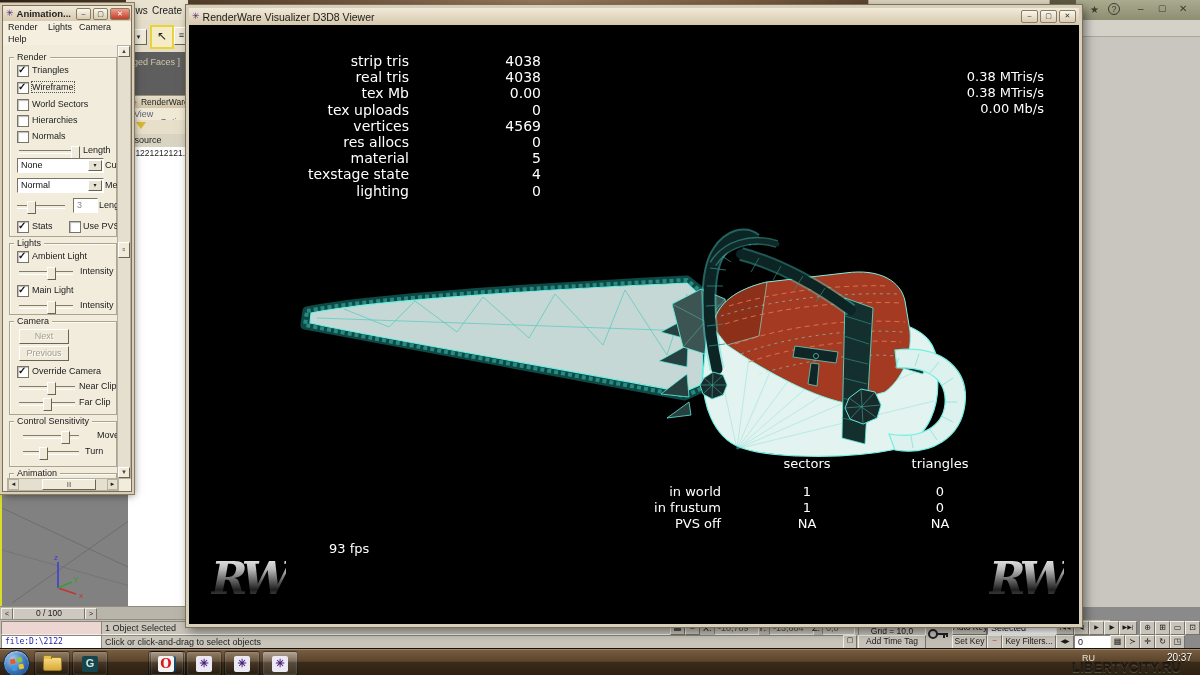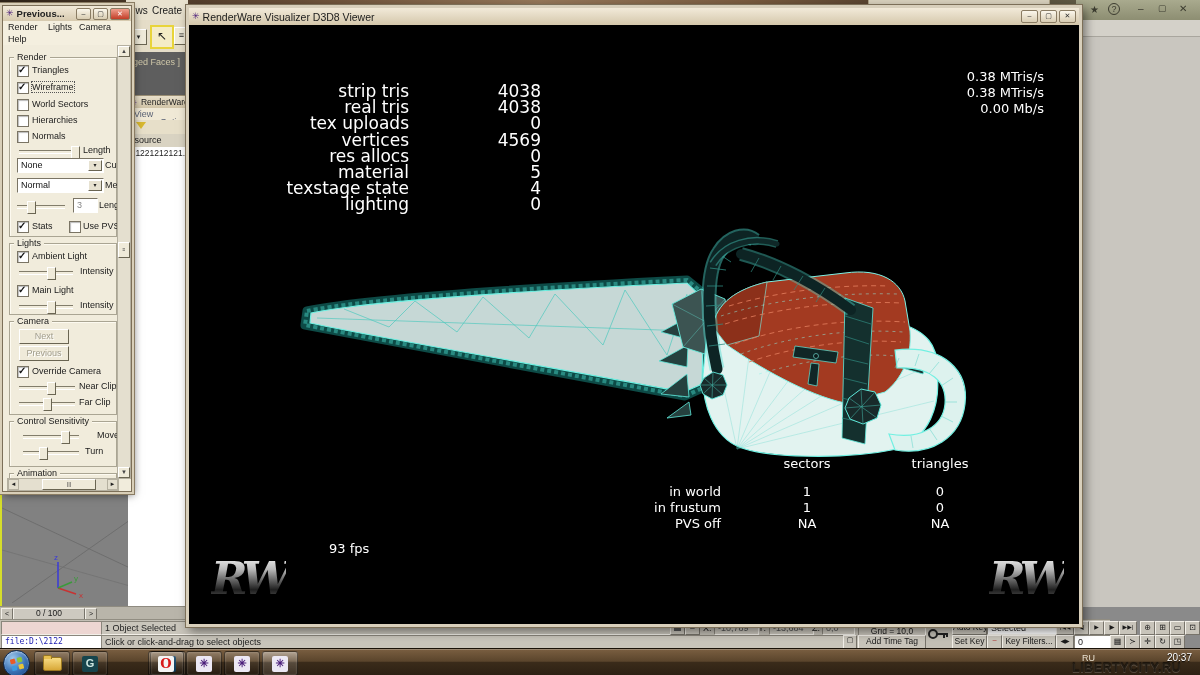--- a/index.html
+++ b/index.html
@@ -234,28 +234,32 @@
       <span class="appico">✳</span>
       <span style="font-size:10.5px;color:#1a1a1a;">RenderWare Visualizer D3D8 Viewer</span>
       <span style="flex:1"></span>
       <span class="winbtn">–</span>
       <span class="winbtn">▢</span>
       <span class="winbtn" style="margin-right:3px;">✕</span>
     </div>
 
     <div style="position:absolute;left:0;top:17px;right:0;bottom:0;background:#000;overflow:hidden;">
 
-      <div class="ov abs" style="left:37px;top:56px;font-size:17px;">
+      <div class="ov abs" style="left:37px;top:28px;font-size:14px;">
         <div class="srow">
             <span class="slab">strip tris</span>
             <span class="sval">4038</span>
           </div>
         <div class="srow">
             <span class="slab">real tris</span>
             <span class="sval">4038</span>
+          </div>
+        <div class="srow">
+            <span class="slab">tex Mb</span>
+            <span class="sval">0.00</span>
           </div>
         <div class="srow">
             <span class="slab">tex uploads</span>
             <span class="sval">0</span>
           </div>
         <div class="srow">
             <span class="slab">vertices</span>
             <span class="sval">4569</span>
           </div>
         <div class="srow">
@@ -358,21 +362,21 @@
       <div class="ov abs" style="left:140px;top:516px;font-size:13px;">93 fps</div>
 
       <div class="rwlogo" style="left:22px;top:528px;">RW</div>
       <div class="rwlogo" style="left:800px;top:528px;">RW</div>
     </div>
   </div>
 
   <div class="winframe" style="left:2px;top:5px;width:128px;height:485px;">
     <div class="tbar" style="height:15px;">
       <span class="appico">✳</span>
-      <span style="font-size:9.5px;font-weight:bold;color:#222;">Previous...</span>
+      <span style="font-size:9.5px;font-weight:bold;color:#222;">Animation...</span>
       <span style="flex:1"></span>
       <span class="winbtn" style="width:13px;height:10px;line-height:9px;">–</span>
       <span class="winbtn" style="width:13px;height:10px;line-height:9px;">▢</span>
       <span class="winbtn close" style="width:18px;height:10px;line-height:9px;margin-right:1px;">✕</span>
     </div>
     <div style="position:absolute;left:0;right:0;top:15px;height:24px;background:#f4efdf;border-bottom:1px solid #cfc7ae;">
       <span class="lbl" style="left:5px;top:1px;">Render</span>
       <span class="lbl" style="left:45px;top:1px;">Lights</span>
       <span class="lbl" style="left:76px;top:1px;">Camera</span>
       <span class="lbl" style="left:5px;top:13px;">Help</span>

